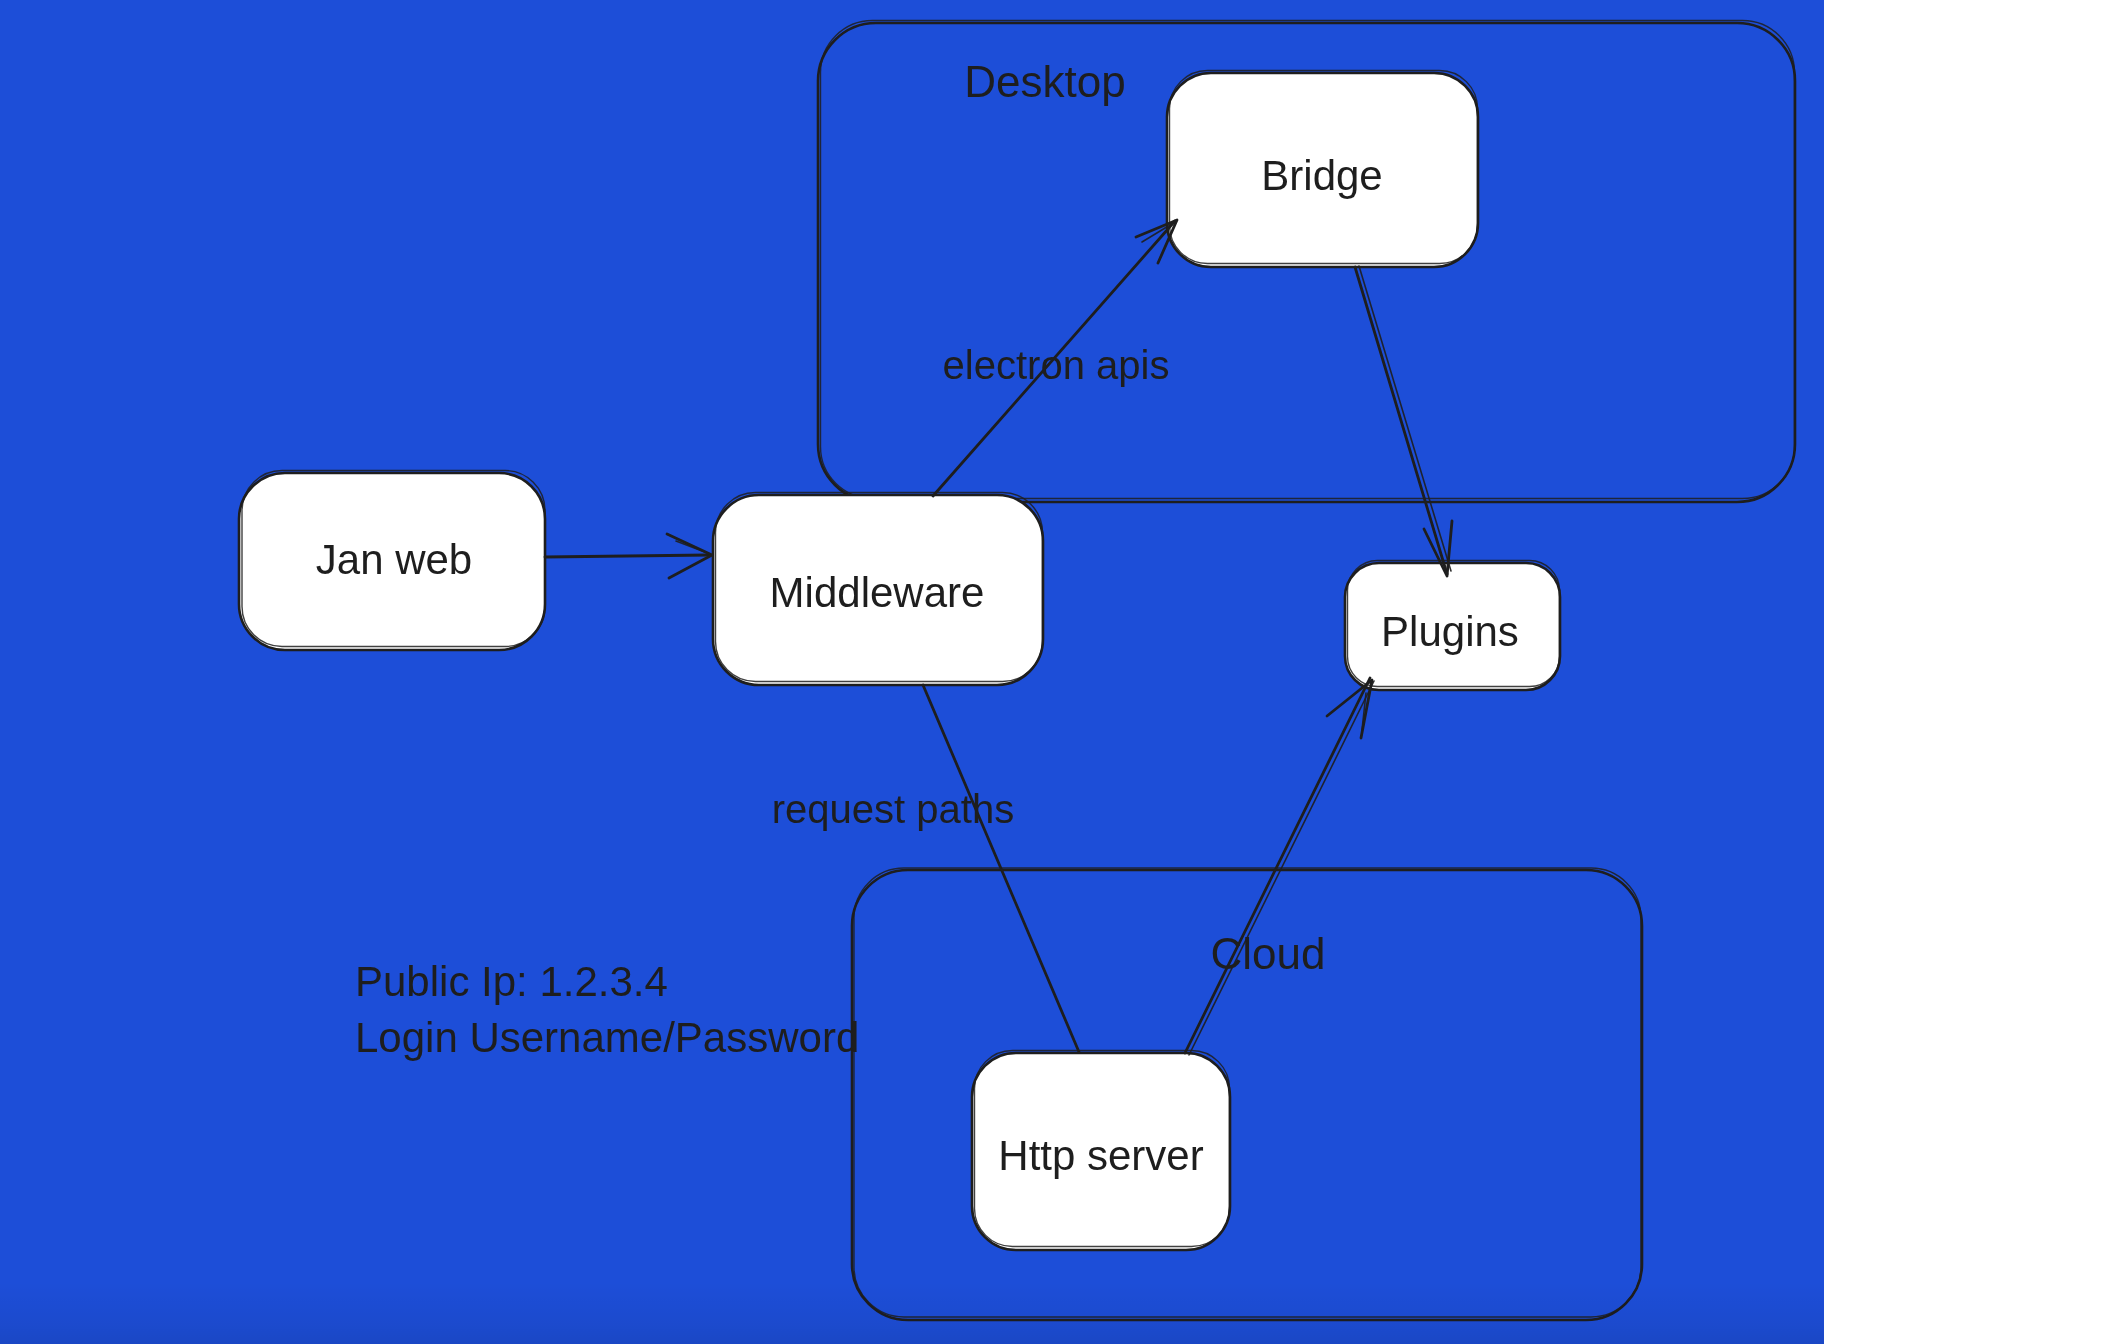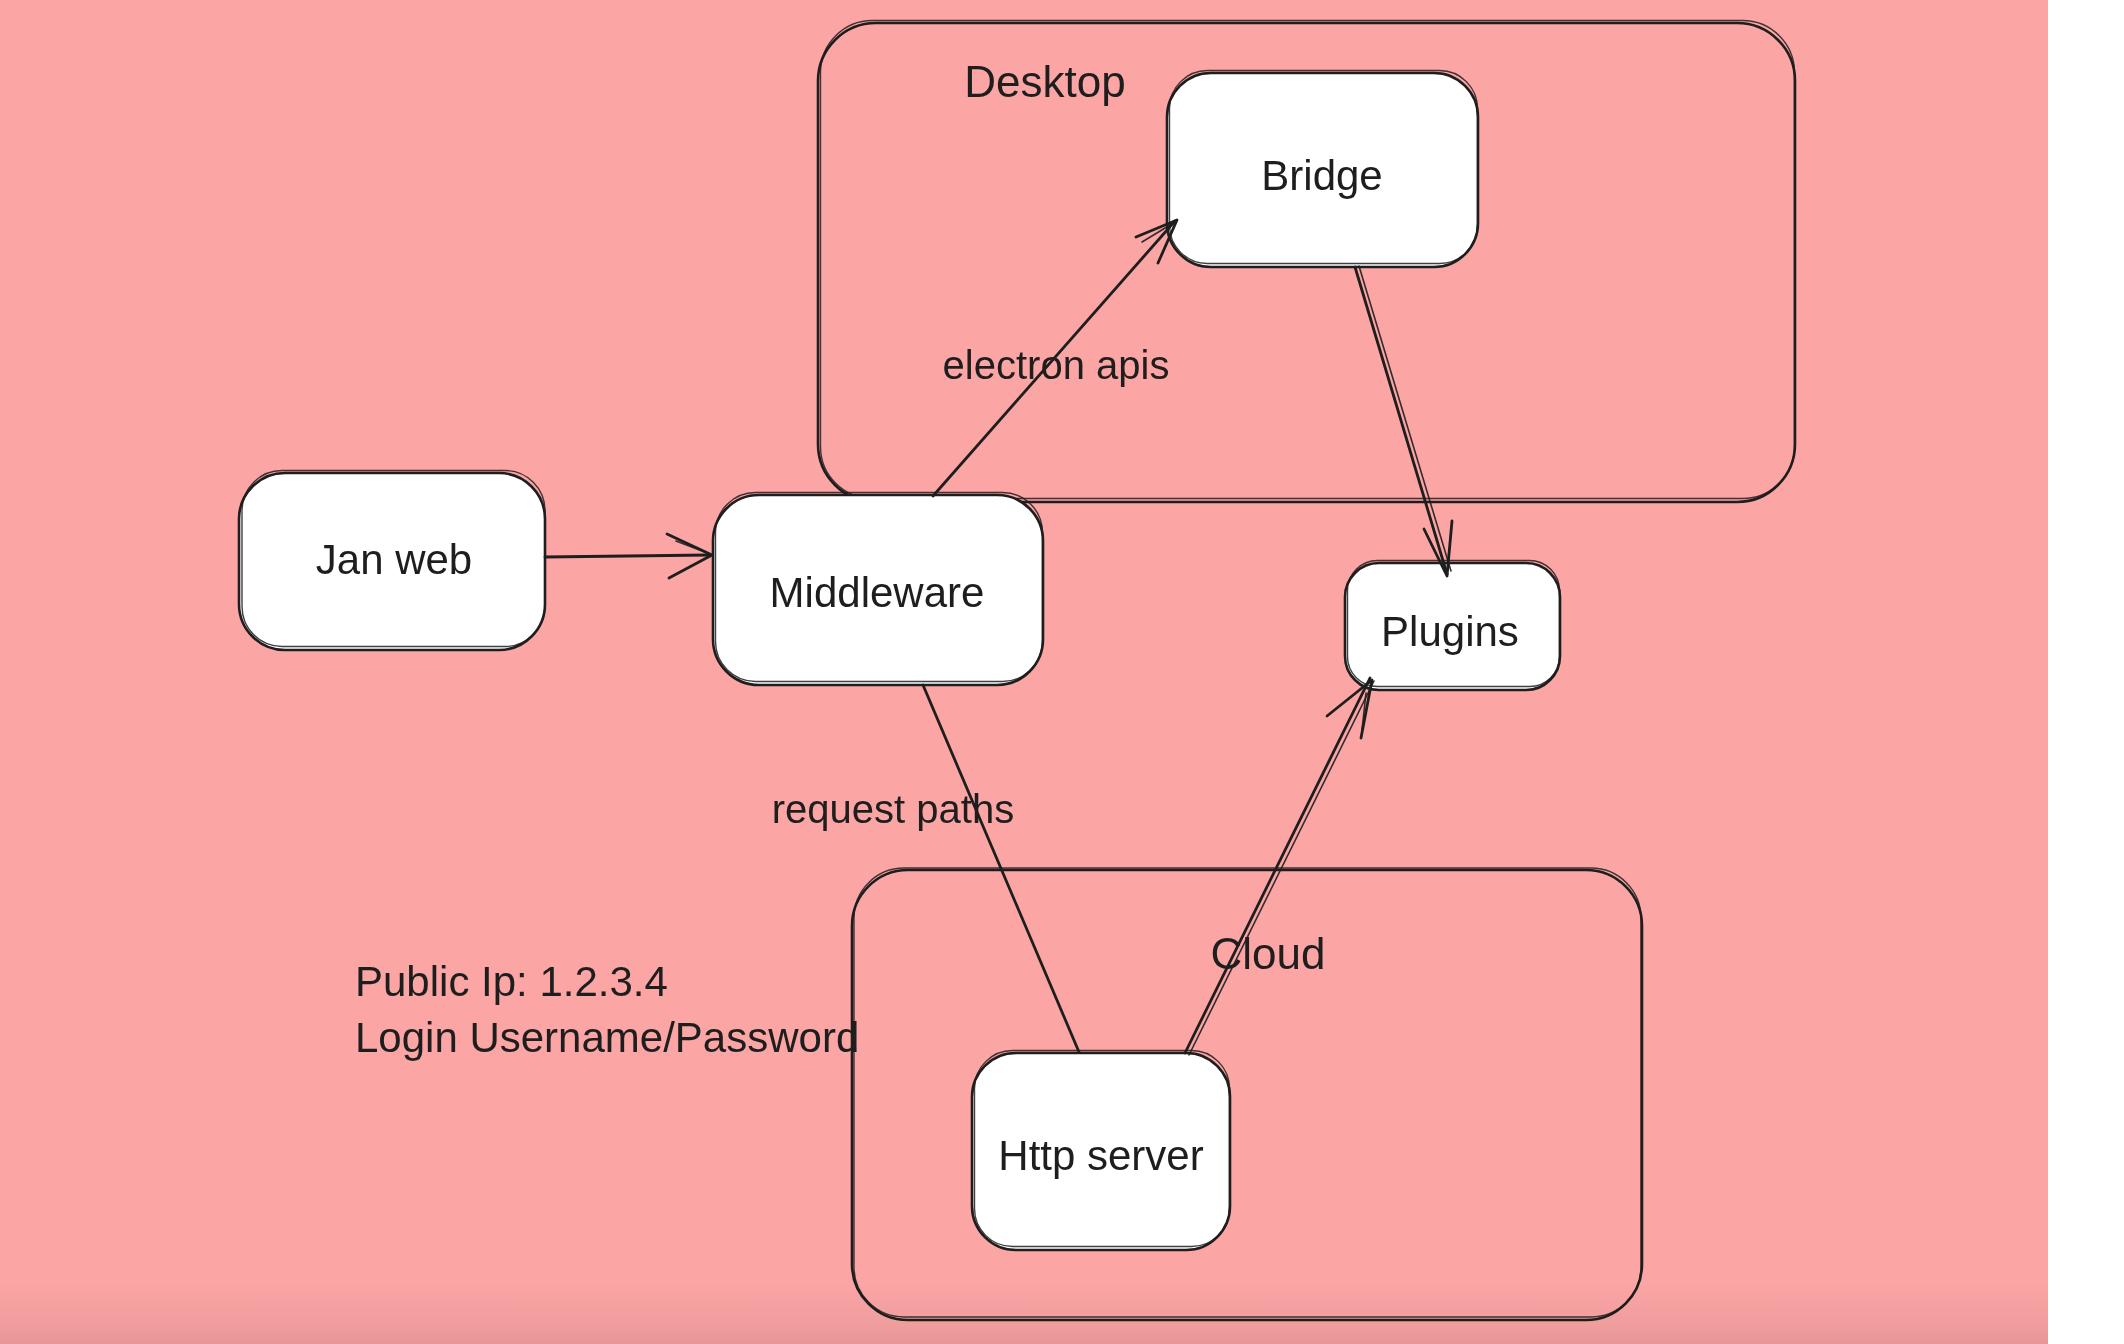--- a/index.html
+++ b/index.html
@@ -6,23 +6,23 @@
     margin: 0;
     padding: 0;
     width: 2124px;
     height: 1344px;
     background: #ffffff;
     overflow: hidden;
     font-family: "Liberation Sans", sans-serif;
   }
   #stage {
     position: relative;
-    width: 2048px;
+    width: 1824px;
     height: 1344px;
-    background: #fca5a5;
+    background: #1d4ed8;
   }
   svg { display: block; }
   .sketch {
     fill: none;
     stroke: #1e1e1e;
     stroke-width: 2.6;
     stroke-linecap: round;
     stroke-linejoin: round;
   }
   .sketch2 {

